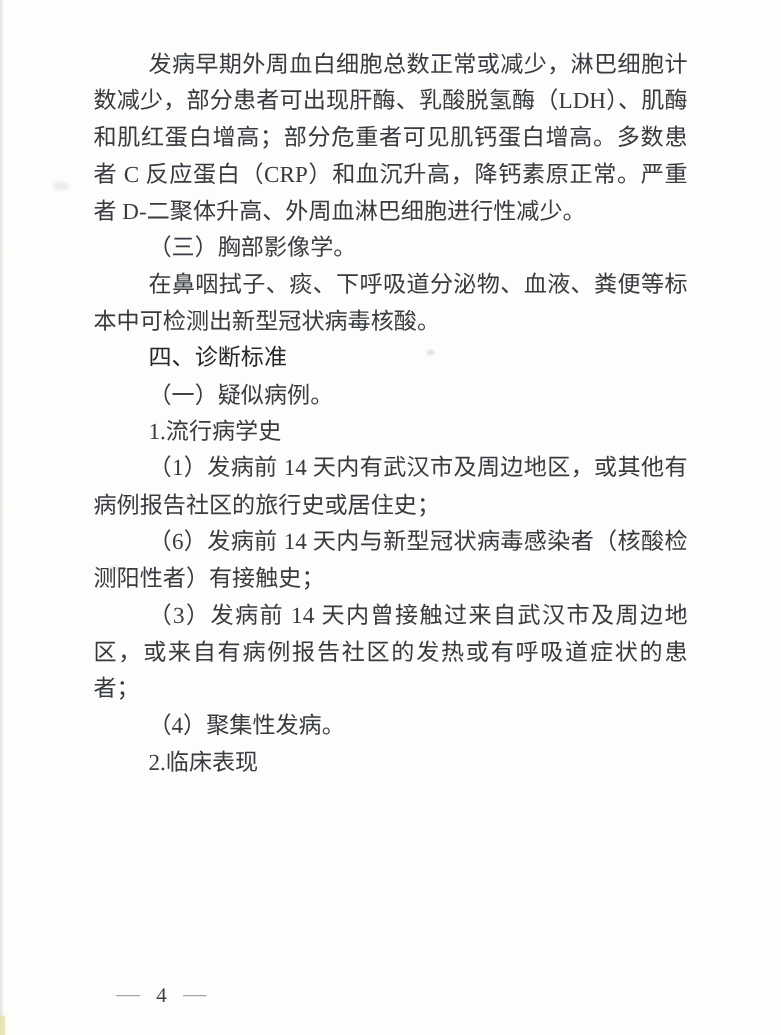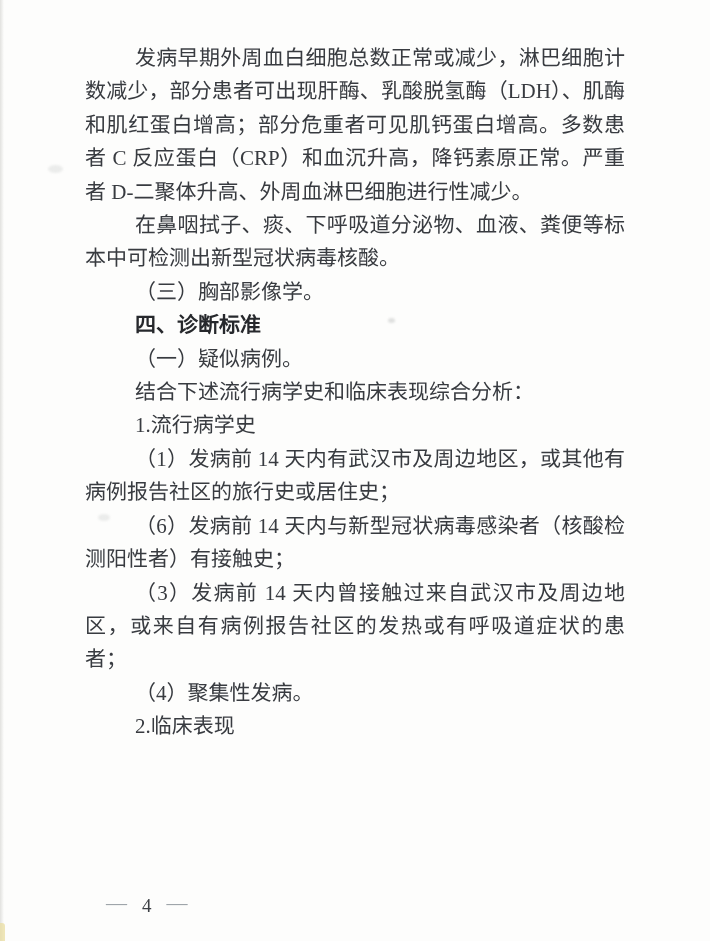--- a/index.html
+++ b/index.html
@@ -43,21 +43,21 @@
     font-size:21px;line-height:33.4px;
     color:var(--ink);
     text-align:justify;
     text-justify:inter-ideograph;
   }
   .para{
     margin:0;
     text-indent:2.38em;
   }
   .para.bold{
-    font-weight:700;
+    font-weight:400;
     color:var(--ink-bold);
   }
   
   .footer{
     position:absolute;left:106px;top:894px;height:22px;
     display:flex;align-items:center;gap:15px;
     color:var(--pagenum);
   }
   .footer .dash{
     color:var(--dash);
@@ -74,25 +74,24 @@
 <div class="page">
 
   <div class="edge-left"></div>
   <div class="corner-tint"></div>
   <div class="smudge s1"></div>
   <div class="smudge s2"></div>
   <div class="smudge s3"></div>
 
   <div class="content">
       <p class="para">发病早期外周血白细胞总数正常或减少，淋巴细胞计数减少，部分患者可出现肝酶、乳酸脱氢酶（LDH）、肌酶和肌红蛋白增高；部分危重者可见肌钙蛋白增高。多数患者 C 反应蛋白（CRP）和血沉升高，降钙素原正常。严重者 D-二聚体升高、外周血淋巴细胞进行性减少。</p>
+      <p class="para">（三）胸部影像学。</p>
       <p class="para">在鼻咽拭子、痰、下呼吸道分泌物、血液、粪便等标本中可检测出新型冠状病毒核酸。</p>
-      <p class="para">（三）胸部影像学。</p>
       <p class="para bold">四、诊断标准</p>
       <p class="para">（一）疑似病例。</p>
-      <p class="para">结合下述流行病学史和临床表现综合分析：</p>
       <p class="para">1.流行病学史</p>
       <p class="para">（1）发病前 14 天内有武汉市及周边地区，或其他有病例报告社区的旅行史或居住史；</p>
       <p class="para">（6）发病前 14 天内与新型冠状病毒感染者（核酸检测阳性者）有接触史；</p>
       <p class="para">（3）发病前 14 天内曾接触过来自武汉市及周边地区，或来自有病例报告社区的发热或有呼吸道症状的患者；</p>
       <p class="para">（4）聚集性发病。</p>
       <p class="para">2.临床表现</p>
     </div>
 
   <div class="footer">
     <span class="dash">—</span>

